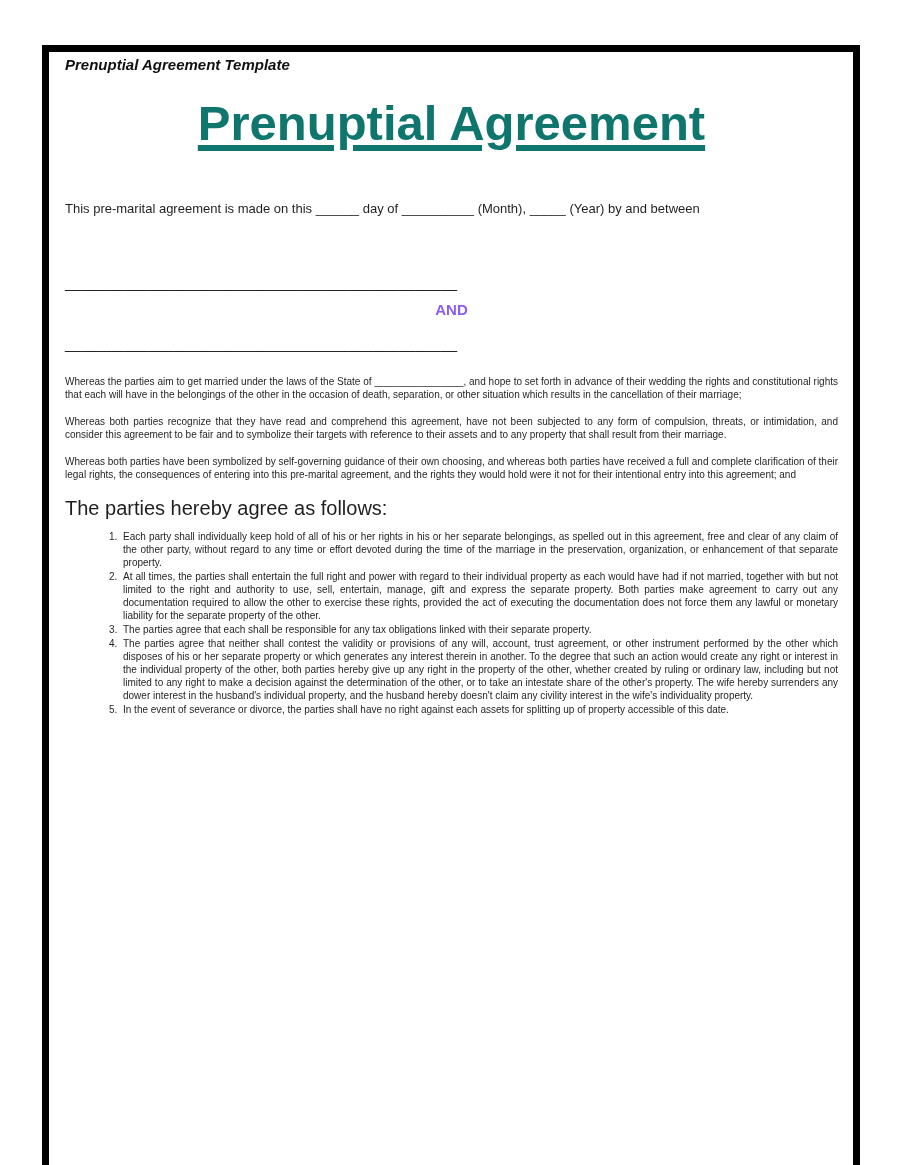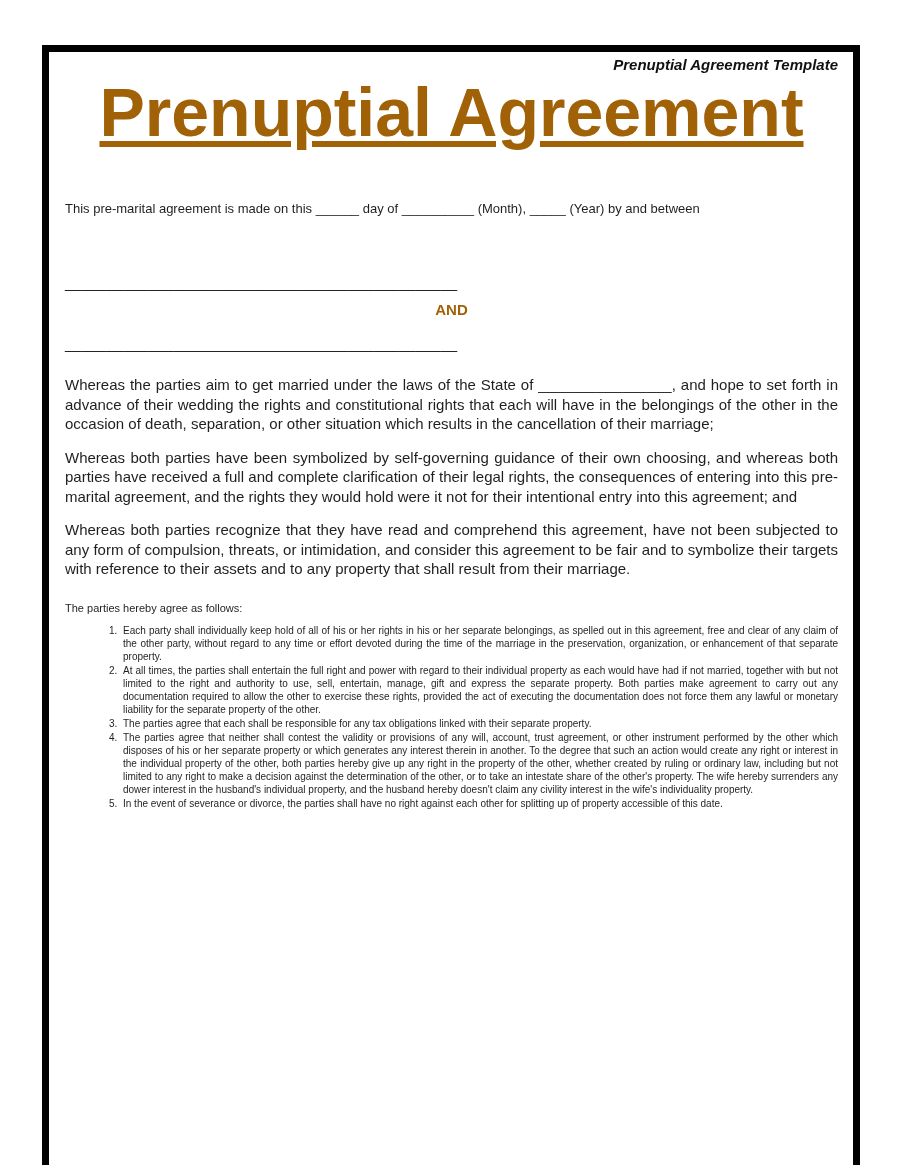--- a/index.html
+++ b/index.html
@@ -22,28 +22,28 @@
     height: 1320px; 
     border: 7px solid #000000;
     background: #ffffff;
     padding: 4px 15px 20px 16px;
   }
   .template-label {
     font-size: 15px;
     font-weight: bold;
     font-style: italic;
     color: #111111;
-    text-align: right;
   }
   .doc-title {
+    margin-top: 22px;
     text-align: center;
-    font-size: 68px;
+    font-size: 49px;
     line-height: 1.15;
     font-weight: bold;
-    color: #a16207;
+    color: #0f766e;
     text-decoration: underline;
     text-decoration-thickness: 6px;
     text-underline-offset: 5px;
   }
   .intro {
     margin-top: 50px;
     font-size: 13px;
     line-height: 1.3;
   }
   .blank-line {
@@ -54,32 +54,32 @@
     letter-spacing: 0;
     white-space: nowrap;
   }
   .blank-line.first { margin-top: 55px; }
   .blank-line.second { margin-top: 16px; }
   .and-label {
     margin-top: 8px;
     text-align: center;
     font-size: 15px;
     font-weight: bold;
-    color: #a16207;
+    color: #8b5cf6;
   }
   .para {
     margin-top: 14px;
-    font-size: 15px;
+    font-size: 10px;
     line-height: 1.3;
     text-align: justify;
   }
   .para.first-whereas { margin-top: 22px; }
   .agree-label {
-    margin-top: 22px;
-    font-size: 11px;
+    margin-top: 14px;
+    font-size: 20px;
     line-height: 1.3;
   }
   ol.terms {
     margin-top: 9px;
     padding-left: 55px;
     font-size: 10px;
     line-height: 1.3;
     text-align: justify;
   }
   ol.terms li {
@@ -100,27 +100,27 @@
 
   <div class="blank-line first">_______________________________________________</div>
 
   <div class="and-label">AND</div>
 
   <div class="blank-line second">_______________________________________________</div>
 
   <p class="para first-whereas">Whereas the parties aim to get married under the laws of the State of ________________, and hope to set forth in advance of their wedding the rights and constitutional rights that each will have in the belongings of the other in the occasion of death, separation, or other situation which results in the cancellation of their marriage;</p>
 
 
+  <p class="para">Whereas both parties recognize that they have read and comprehend this agreement, have not been subjected to any form of compulsion, threats, or intimidation, and consider this agreement to be fair and to symbolize their targets with reference to their assets and to any property that shall result from their marriage.</p>
+
   <p class="para">Whereas both parties have been symbolized by self-governing guidance of their own choosing, and whereas both parties have received a full and complete clarification of their legal rights, the consequences of entering into this pre-marital agreement, and the rights they would hold were it not for their intentional entry into this agreement; and</p>
-
-  <p class="para">Whereas both parties recognize that they have read and comprehend this agreement, have not been subjected to any form of compulsion, threats, or intimidation, and consider this agreement to be fair and to symbolize their targets with reference to their assets and to any property that shall result from their marriage.</p>
 
   <p class="agree-label">The parties hereby agree as follows:</p>
 
   <ol class="terms">
     <li>Each party shall individually keep hold of all of his or her rights in his or her separate belongings, as spelled out in this agreement, free and clear of any claim of the other party, without regard to any time or effort devoted during the time of the marriage in the preservation, organization, or enhancement of that separate property.</li>
     <li>At all times, the parties shall entertain the full right and power with regard to their individual property as each would have had if not married, together with but not limited to the right and authority to use, sell, entertain, manage, gift and express the separate property. Both parties make agreement to carry out any documentation required to allow the other to exercise these rights, provided the act of executing the documentation does not force them any lawful or monetary liability for the separate property of the other.</li>
     <li>The parties agree that each shall be responsible for any tax obligations linked with their separate property.</li>
     <li>The parties agree that neither shall contest the validity or provisions of any will, account, trust agreement, or other instrument performed by the other which disposes of his or her separate property or which generates any interest therein in another. To the degree that such an action would create any right or interest in the individual property of the other, both parties hereby give up any right in the property of the other, whether created by ruling or ordinary law, including but not limited to any right to make a decision against the determination of the other, or to take an intestate share of the other's property. The wife hereby surrenders any dower interest in the husband's individual property, and the husband hereby doesn't claim any civility interest in the wife's individuality property.</li>
-    <li>In the event of severance or divorce, the parties shall have no right against each other for splitting up of property accessible of this date.</li>
+    <li>In the event of severance or divorce, the parties shall have no right against each assets for splitting up of property accessible of this date.</li>
   </ol>
 
 </div>
 
 </body></html>

